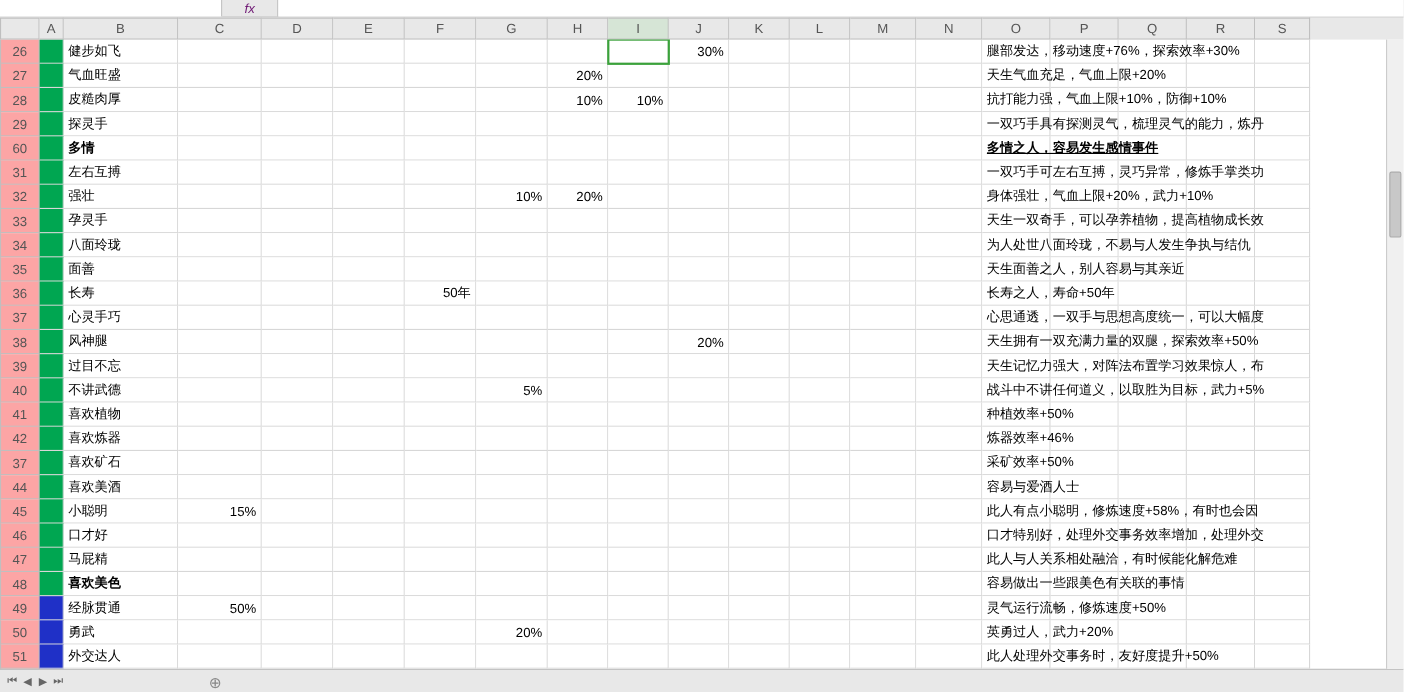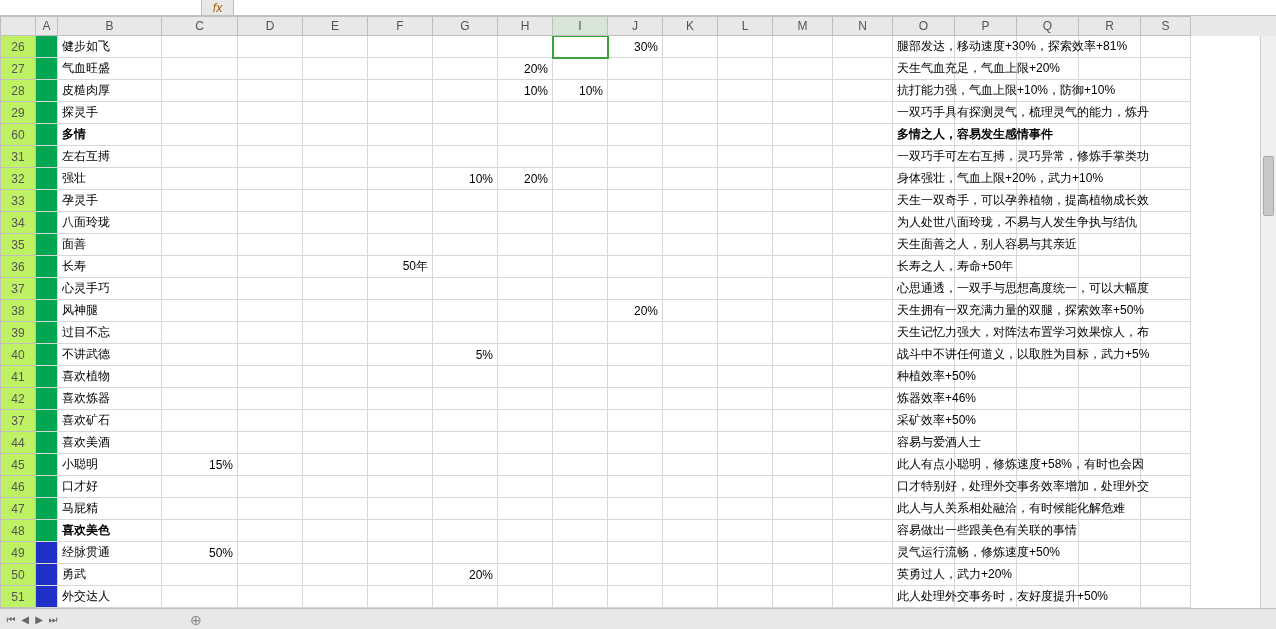--- a/index.html
+++ b/index.html
@@ -1,32 +1,32 @@
 <!DOCTYPE html>
 <html><head>
 <meta charset="utf-8">
 <style>
   * { box-sizing: border-box; margin: 0; padding: 0; }
   html, body { width: 1276px; height: 629px; font-family: "Microsoft YaHei", Arial, sans-serif; font-size: 12px; background: #f0f0f0; overflow: hidden; }
   .app { display: flex; flex-direction: column; width: 100%; height: 100%; background: #fff; }
 
   .fx-bar { height: 22px; display: flex; align-items: stretch; background: #e8e8e8; border-bottom: 1px solid #bfbfbf; }
   .namebox { width: 202px; border-right: 1px solid #bfbfbf; background: #fff; padding: 0 6px; display: flex; align-items: center; color: #555; }
-  .fx-label { width: 32px; display: flex; align-items: center; justify-content: center; border-right: 1px solid #bfbfbf; font-style: italic; color: #a16207; }
+  .fx-label { width: 51px; display: flex; align-items: center; justify-content: center; border-right: 1px solid #bfbfbf; font-style: italic; color: #701a75; }
   .fx-input { flex: 1; background: #fff; border: none; padding: 0 6px; }
 
   .grid-area { position: relative; flex: 1; display: flex; flex-direction: column; }
   .col-headers { display: flex; height: 20px; background: #e8e8e8; user-select: none; }
   .rowhead-spacer { width: 36px; border: 1px solid #bfbfbf; background: #e8e8e8; }
   .col-head { border: 1px solid #bfbfbf; border-left: none; display: flex; align-items: center; justify-content: center; color: #555; background: #e8e8e8; }
   .col-head.active { background: #d6e5d6; }
 
   .body-scroll { flex: 1; overflow: auto; }
   .row { display: flex; height: 22px; }
-  .row-head { width: 36px; min-width: 36px; border: 1px solid #bfbfbf; border-top: none; display: flex; align-items: center; justify-content: center; background: #bef264; color: #555; }
+  .row-head { width: 36px; min-width: 36px; border: 1px solid #bfbfbf; border-top: none; display: flex; align-items: center; justify-content: center; background: #fca5a5; color: #555; }
   .cell { border-right: 1px solid #d7d7d7; border-bottom: 1px solid #d7d7d7; padding: 0 4px; display: flex; align-items: center; white-space: nowrap; overflow: visible; background: #fff; }
   .cell.align-right { justify-content: flex-end; }
   .cell.bold { font-weight: bold; }
   .cell.green { background: #00a651; }
   .cell.blue  { background: #1f30c7; }
   .cell.selected { outline: 2px solid #3ba23b; outline-offset: -1px; z-index: 2; position: relative; }
 
   .col-A { width: 22px; min-width: 22px; }
   .col-B { width: 104px; min-width: 104px; }
   .col-C { width: 76px; min-width: 76px; }
@@ -109,21 +109,21 @@
           <div class="cell col-F align-right"></div>
           <div class="cell col-G align-right"></div>
           <div class="cell col-H align-right"></div>
           <div class="cell col-I align-right selected"></div>
           <div class="cell col-J align-right">30%</div>
           <div class="cell col-K align-right"></div>
           <div class="cell col-L align-right"></div>
           <div class="cell col-M align-right"></div>
           <div class="cell col-N align-right"></div>
           <div class="cell col-O desc-cell">
-            <span class="desc-span">腿部发达，移动速度+30%，探索效率+81%</span>
+            <span class="desc-span">腿部发达，移动速度+76%，探索效率+30%</span>
           </div>
           <div class="cell col-P"></div>
           <div class="cell col-Q"></div>
           <div class="cell col-R"></div>
           <div class="cell col-S"></div>
         </div>
         <div class="row">
           <div class="row-head">27</div>
           <div class="cell col-A green"></div>
           <div class="cell col-B">气血旺盛</div>
@@ -205,21 +205,21 @@
           <div class="cell col-F align-right"></div>
           <div class="cell col-G align-right"></div>
           <div class="cell col-H align-right"></div>
           <div class="cell col-I align-right"></div>
           <div class="cell col-J align-right"></div>
           <div class="cell col-K align-right"></div>
           <div class="cell col-L align-right"></div>
           <div class="cell col-M align-right"></div>
           <div class="cell col-N align-right"></div>
           <div class="cell col-O desc-cell">
-            <span class="desc-span" style="font-weight: bold;">多情之人，容易发生感情事件</span>
+            <span class="desc-span" style="font-weight: bold; text-decoration: underline;">多情之人，容易发生感情事件</span>
           </div>
           <div class="cell col-P"></div>
           <div class="cell col-Q"></div>
           <div class="cell col-R"></div>
           <div class="cell col-S"></div>
         </div>
         <div class="row">
           <div class="row-head">31</div>
           <div class="cell col-A green"></div>
           <div class="cell col-B">左右互搏</div>

